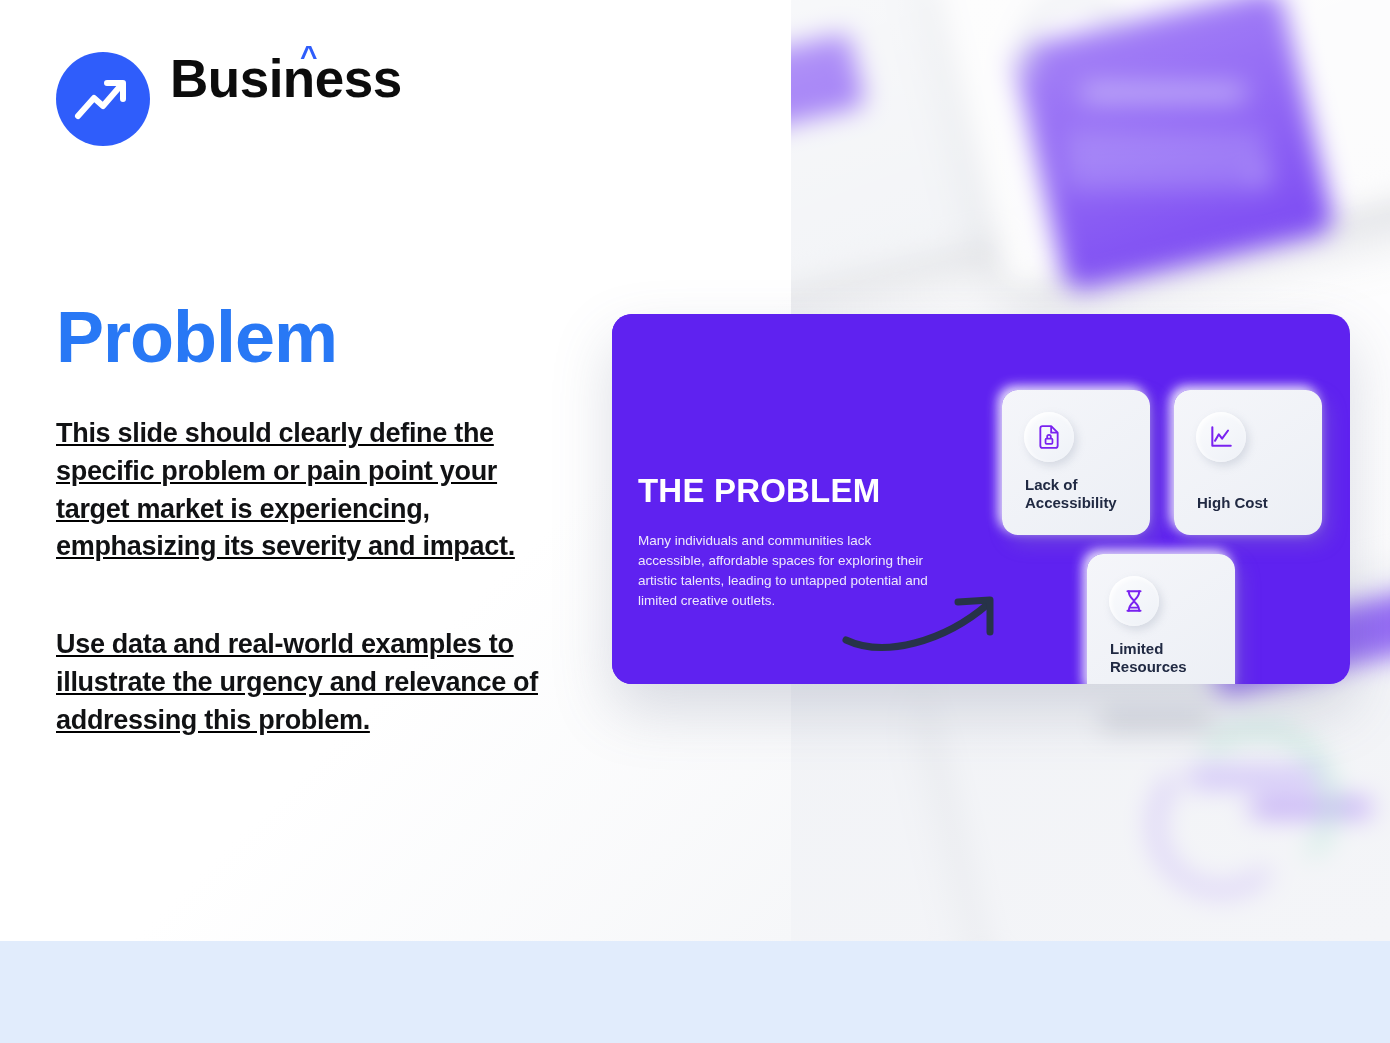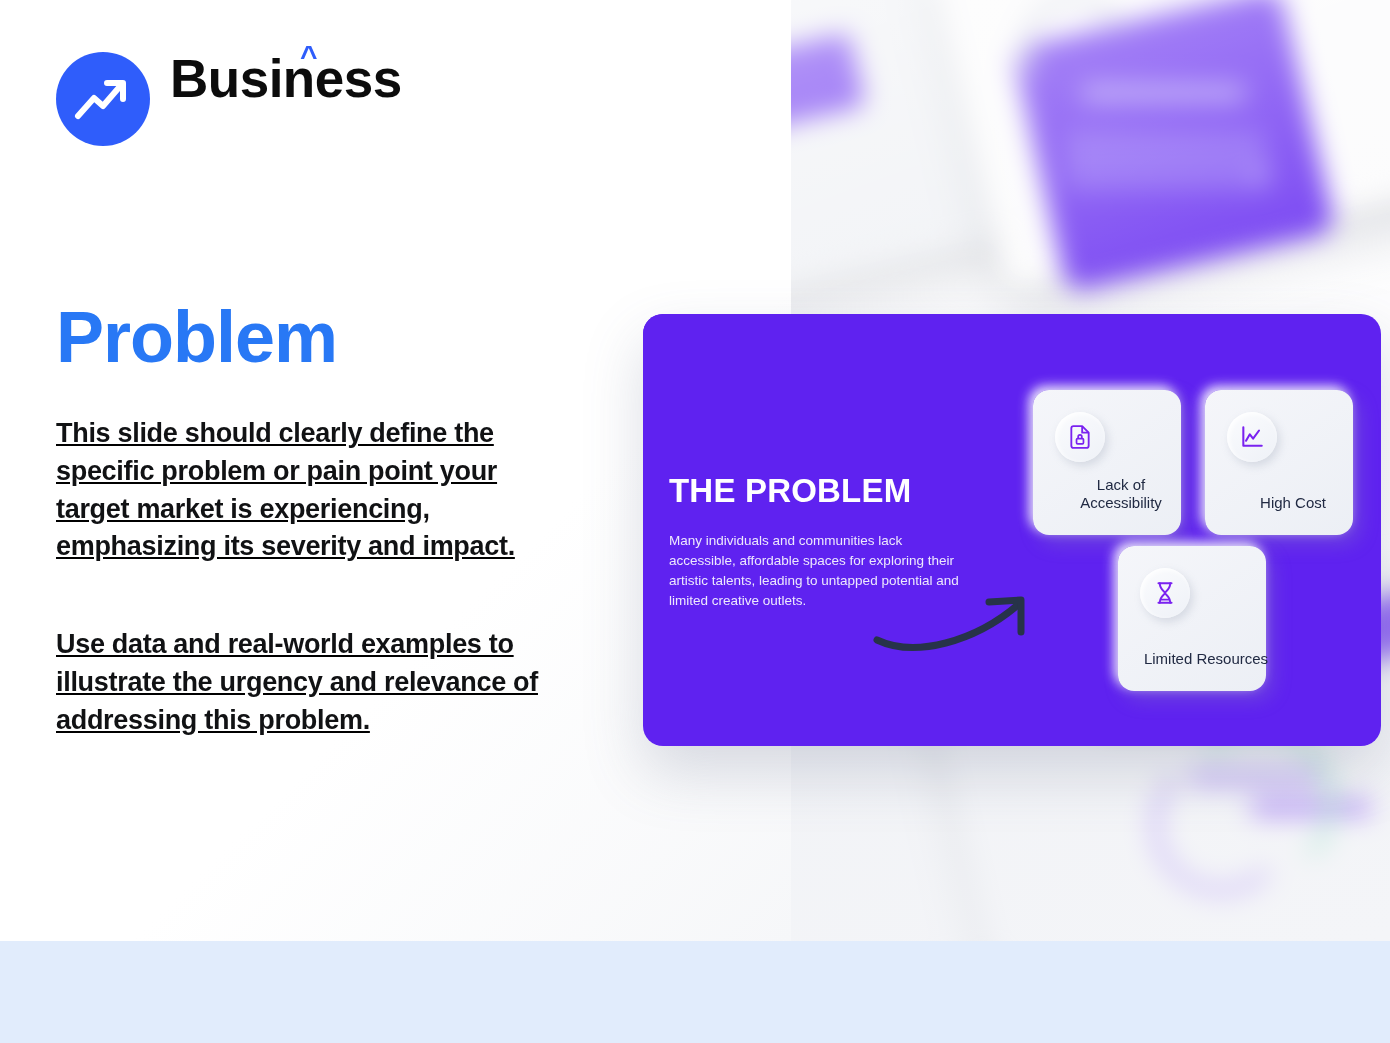--- a/index.html
+++ b/index.html
@@ -82,25 +82,24 @@
   .r3 { left:470px; top:805px; width:155px; height:155px; border-color:#8fd9c0 #8fd9c0 transparent transparent; }
   .dot-p1 { position:absolute; left:540px; top:245px; width:20px; height:20px; border-radius:50%; background:#9d7bf6; }
   .dot-p2 { position:absolute; left:515px; top:425px; width:16px; height:16px; border-radius:50%; background:#7b45f2; }
   .bg-wash {
     position:absolute; inset:0;
     background:linear-gradient(160deg, rgba(255,255,255,.55) 0%, rgba(255,255,255,.15) 40%, rgba(250,250,252,.5) 100%);
   }
 
   
   .slide-card {
-    position:absolute; left:612px; top:314px; width:738px; height:432px;
+    position:absolute; left:612px; top:314px; width:738px; height:370px;
     background:#eef1f6; border-radius:20px; overflow:hidden;
     box-shadow:0 26px 60px rgba(90,100,130,.22);
     z-index:5;
-    margin-left:31px;
   }
   .slide-purple {
     position:absolute; left:-232px; top:-101px;
     width:1200px; height:614px; border-radius:50%;
     background:#5f22f0;
   }
   .slide-purple-sq {
     position:absolute; left:0; top:0; width:360px; height:412px; background:#5f22f0;
   }
   .slide-text { position:absolute; left:26px; top:160px; width:300px; z-index:2; }
@@ -122,25 +121,25 @@
   }
   .feat-ic {
     position:absolute; left:22px; top:22px;
     width:50px; height:50px; border-radius:50%;
     background:linear-gradient(145deg,#fbfcfe,#eef1f7);
     box-shadow:inset 2px 2px 5px rgba(255,255,255,.95), 3px 4px 9px rgba(150,158,180,.3);
     display:flex; align-items:center; justify-content:center;
   }
   .feat-lbl {
     position:absolute; left:23px; bottom:22px; width:130px;
-    font-size:15px; font-weight:400; color:#212a43; line-height:1.25;text-align:center;
+    font-size:15px; font-weight:700; color:#212a43; line-height:1.25;
   }
   .f1 { left:390px; top:76px; width:148px; height:145px; }
   .f2 { left:562px; top:76px; width:148px; height:145px; }
-  .f3 { left:475px; top:232px; width:148px; height:145px;padding-left:41px; }
+  .f3 { left:475px; top:240px; width:148px; height:145px;padding-left:41px; }
 
   
   .bottom-band {
     position:absolute; left:0; top:941px; width:1390px; height:102px;
     background:#e1ecfc; z-index:6;
   }
 </style>
 </head>
 <body>
 

